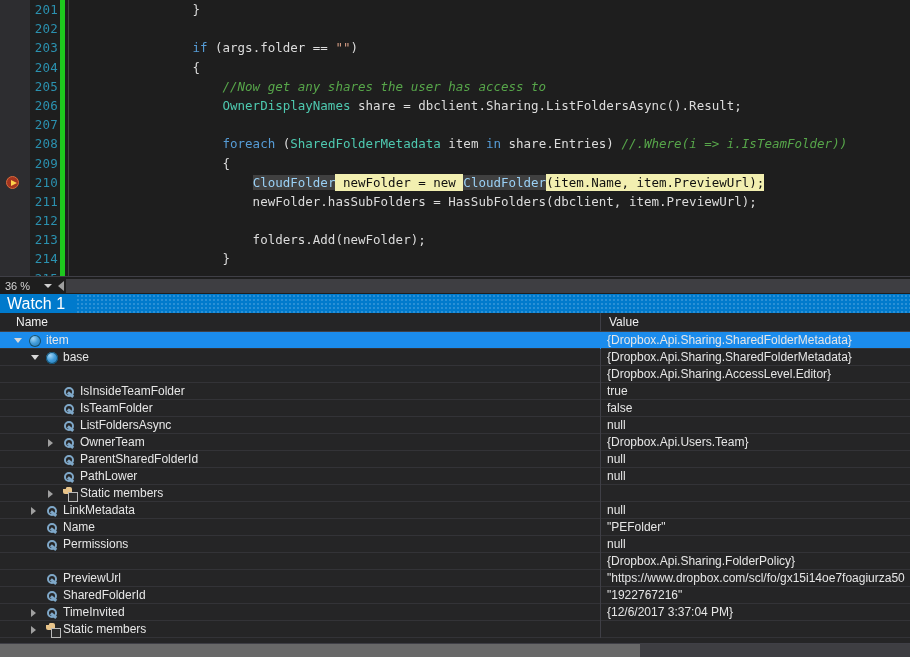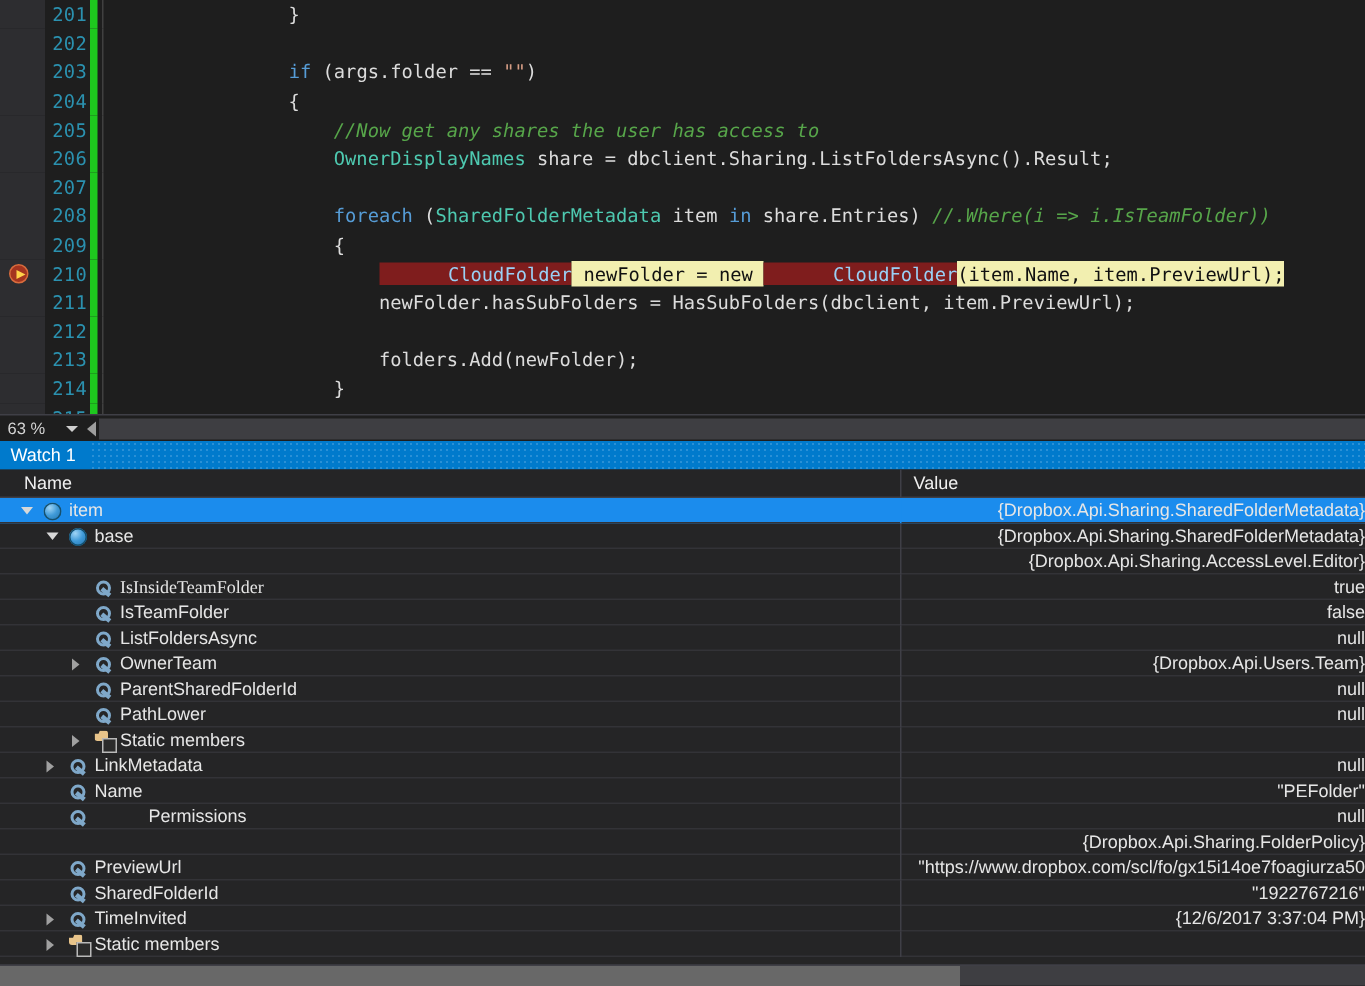--- a/index.html
+++ b/index.html
@@ -39,21 +39,21 @@
   }
   .codetext {
     position:absolute; left:72px; top:0; right:0;
     color:#dcdcdc;
   }
   .row-current .codetext { color:#1e1e1e; }
   .hl-stmt {
     background:#f2efb0; color:#101010; padding:1px 0;
   }
   .hl-ref {
-    background:#7f1d1d; color:#9ad0f5;padding-left:46px;
+    background:#404040; color:#9ad0f5;
   }
   .bp {
     position:absolute; left:6px; top:3.5px;
     width:13px; height:13px; border-radius:50%;
     background:#a3341f; border:1.5px solid #d86c3d;
     display:flex; align-items:center; justify-content:center;
   }
   .bp-arrow {
     width:0;height:0;
     border-top:3.5px solid transparent;
@@ -96,21 +96,21 @@
     position:absolute; left:0; top:294px; width:910px; height:363px;
     background:#252526;
   }
   #watch-tabstrip {
     height:19px; background:#007acc; position:relative;
     background-image:radial-gradient(#2a90d6 1px, transparent 1px);
     background-size:4px 4px;
   }
   #watch-tab {
     position:absolute; left:0; top:0; height:19px; padding:0 10px 0 7px;
-    background:#007acc; color:#ffffff; font-size:12px; line-height:19px;
+    background:#007acc; color:#ffffff; font-size:16px; line-height:19px;
   }
   #watch-header {
     height:19px; background:#252526; border-bottom:1px solid #3f3f46;
     position:relative; color:#f0f0f0; font-size:12px;
   }
   #watch-header .hcell {
     position:absolute; top:0; line-height:19px; padding-left:8px;
   }
   .hdiv {
     position:absolute; top:0; width:1px; height:19px; background:#3f3f46;
@@ -122,21 +122,21 @@
     font-size:12px; color:#e6e6e6;
     white-space:nowrap;
   }
   .wrow.sel { background:#1b8ced; }
   .wrow .name-cell {
     position:absolute; left:0; top:0; width:600px; height:17px;
     overflow:hidden;
   }
   .wrow .value-cell {
     position:absolute; left:601px; top:0; right:0; height:29px;
-    padding-left:6px; overflow:hidden;text-align:right;
+    padding-left:6px; overflow:hidden;
   }
   .coldiv {
     position:absolute; left:600px; top:0; width:1px; height:17px;
     background:#3f3f46;
   }
   .wrow.sel .coldiv { background:#1b8ced; }
   .exp {
     position:absolute; top:5px; width:0;height:0;
   }
   .exp-closed {
@@ -205,21 +205,21 @@
     <div class="code-row"><div class="gutter-glyph"></div><div class="gutter-change"></div><div class="gutter-sep"></div><div class="lineno">209</div><div class="codetext"><span class="p">                    {</span></div></div>
     <div class="code-row row-current"><div class="gutter-glyph"></div><div class="bp"><div class="bp-arrow"></div></div><div class="gutter-change"></div><div class="gutter-sep"></div><div class="lineno">210</div><div class="codetext"><span class="p">                        </span><span class="hl-ref">CloudFolder</span><span class="hl-stmt"> newFolder = new </span><span class="hl-ref">CloudFolder</span><span class="hl-stmt">(item.Name, item.PreviewUrl);</span></div></div>
     <div class="code-row"><div class="gutter-glyph"></div><div class="gutter-change"></div><div class="gutter-sep"></div><div class="lineno">211</div><div class="codetext"><span class="p">                        newFolder.hasSubFolders = HasSubFolders(dbclient, item.PreviewUrl);</span></div></div>
     <div class="code-row"><div class="gutter-glyph"></div><div class="gutter-change"></div><div class="gutter-sep"></div><div class="lineno">212</div><div class="codetext"><span class="p"></span></div></div>
     <div class="code-row"><div class="gutter-glyph"></div><div class="gutter-change"></div><div class="gutter-sep"></div><div class="lineno">213</div><div class="codetext"><span class="p">                        folders.Add(newFolder);</span></div></div>
     <div class="code-row"><div class="gutter-glyph"></div><div class="gutter-change"></div><div class="gutter-sep"></div><div class="lineno">214</div><div class="codetext"><span class="p">                    }</span></div></div>
     <div class="code-row"><div class="gutter-glyph"></div><div class="gutter-change"></div><div class="gutter-sep"></div><div class="lineno">215</div><div class="codetext"><span class="p"></span></div></div>
   </div>
 
 <div id="zoombar">
-  <span class="zoom-label">63 %</span>
+  <span class="zoom-label">36 %</span>
   <span class="zoom-caret"></span>
   <span class="hsb-left"></span>
   <span class="hsb-track">
     <span class="hsb-thumb"></span>
   </span>
 </div>
 
 <div id="watch">
 
   <div id="watch-tabstrip">
@@ -251,21 +251,21 @@
         <span class="coldiv"></span>
         <div class="value-cell">{Dropbox.Api.Sharing.SharedFolderMetadata}</div>
       </div>
       <div class="wrow">
         <span class="coldiv"></span>
         <div class="value-cell">{Dropbox.Api.Sharing.AccessLevel.Editor}</div>
       </div>
       <div class="wrow">
         <div class="name-cell">
           <span class="ico-prop" style="left: 63px;"></span>
-          <span class="lbl" style="left: 80px; font-family: Liberation Serif, serif;">IsInsideTeamFolder</span>
+          <span class="lbl" style="left: 80px;">IsInsideTeamFolder</span>
         </div>
         <span class="coldiv"></span>
         <div class="value-cell">true</div>
       </div>
       <div class="wrow">
         <div class="name-cell">
           <span class="ico-prop" style="left: 63px;"></span>
           <span class="lbl" style="left: 80px;">IsTeamFolder</span>
         </div>
         <span class="coldiv"></span>
@@ -326,21 +326,21 @@
         <div class="name-cell">
           <span class="ico-prop" style="left: 46px;"></span>
           <span class="lbl" style="left: 63px;">Name</span>
         </div>
         <span class="coldiv"></span>
         <div class="value-cell">"PEFolder"</div>
       </div>
       <div class="wrow">
         <div class="name-cell">
           <span class="ico-prop" style="left: 46px;"></span>
-          <span class="lbl" style="left: 63px; margin-left: 36px;">Permissions</span>
+          <span class="lbl" style="left: 63px;">Permissions</span>
         </div>
         <span class="coldiv"></span>
         <div class="value-cell">null</div>
       </div>
       <div class="wrow">
         <span class="coldiv"></span>
         <div class="value-cell">{Dropbox.Api.Sharing.FolderPolicy}</div>
       </div>
       <div class="wrow">
         <div class="name-cell">

